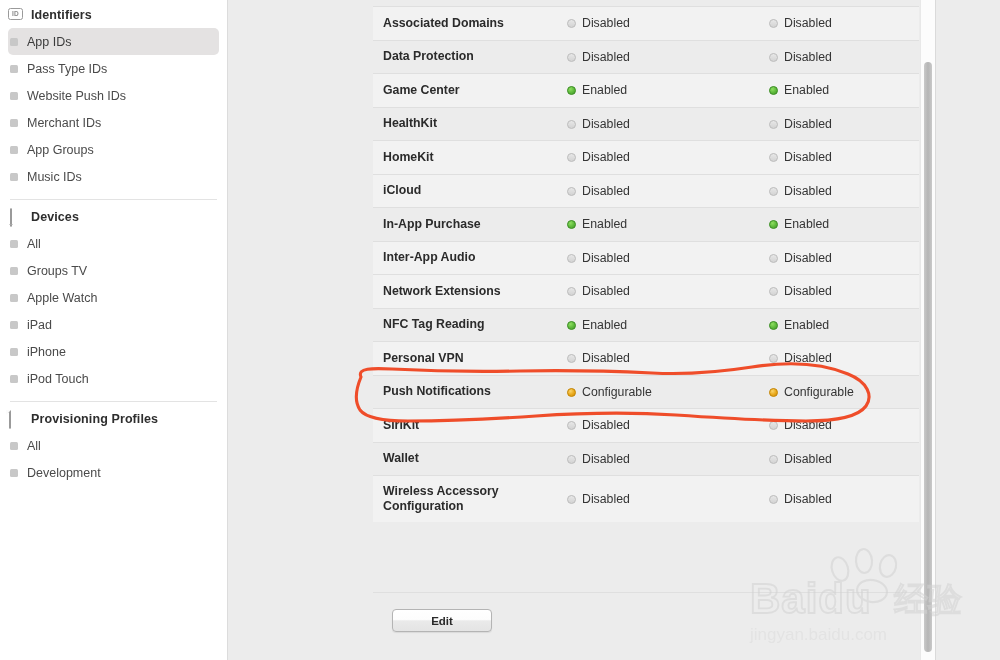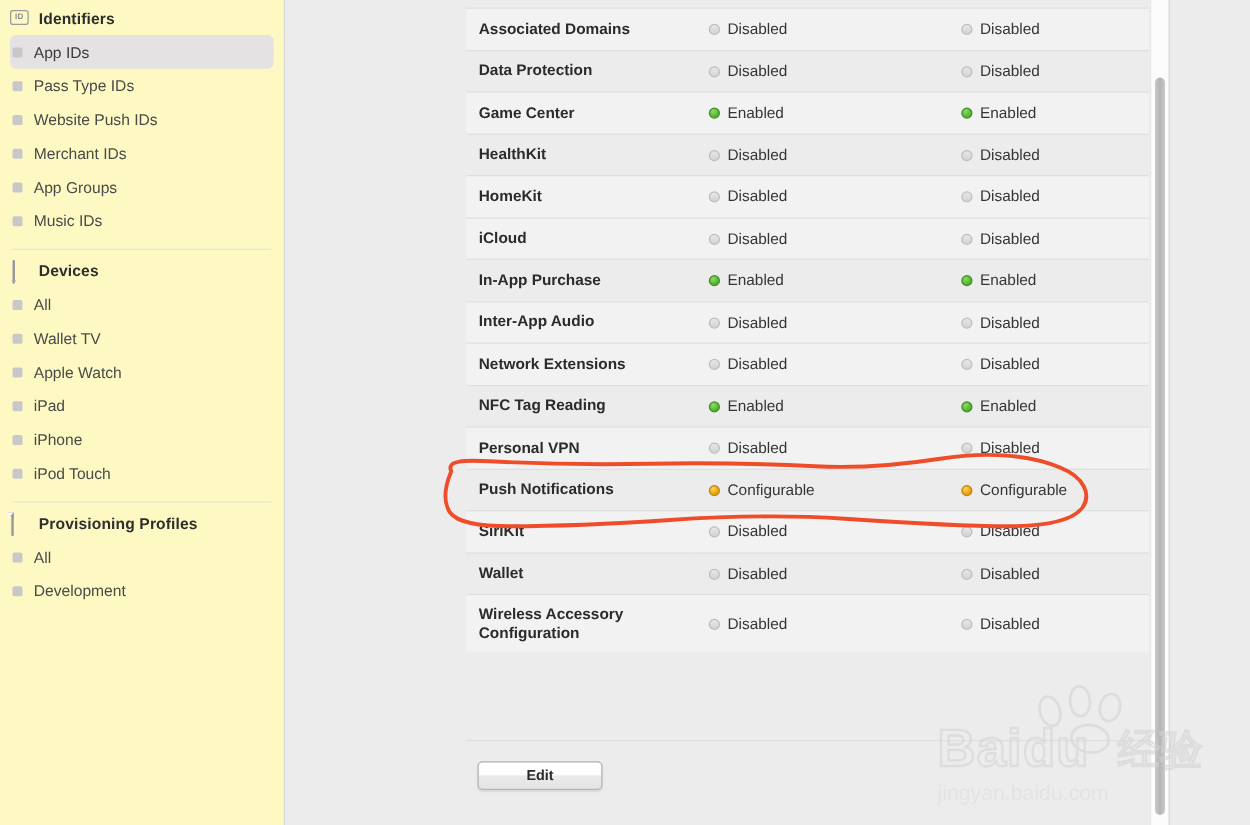--- a/index.html
+++ b/index.html
@@ -19,21 +19,21 @@
     width: 1000px;
     height: 660px;
     display: flex;
     background: #ececec;
   }
 
   
   .sidebar {
     width: 228px;
     height: 660px;
-    background: #fef9c3;
+    background: #ffffff;
     border-right: 1px solid #dcdcdc;
     padding-top: 0px;
     position: relative;
     overflow: hidden;
     flex: 0 0 228px;
   }
 
   .group { padding: 0; }
 
   .group-header {
@@ -234,21 +234,21 @@
     position: absolute;
     left: 145px;
     top: 592px;
     width: 546px;
     border-top: 1px solid #dfdfdf;
     height: 68px;
   }
 
   .edit-btn {
     position: absolute;
-    left: 9px;
+    left: 19px;
     top: 16px;
     width: 100px;
     height: 23px;
     border: 1px solid #b4b4b4;
     border-radius: 4px;
     background: linear-gradient(#ffffff 0%, #fdfdfd 45%, #eaeaea 52%, #e4e4e4 100%);
     box-shadow: 0 1px 1px rgba(0,0,0,0.08), inset 0 1px 0 rgba(255,255,255,0.9);
     font-size: 11.5px;
     font-weight: bold;
     color: #2a2a2a;
@@ -352,21 +352,21 @@
           <div class="group-header">
             <span class="g-icon"><span class="icon-device"></span></span>
             <span class="g-label">Devices</span>
           </div>
           <div class="nav-item">
             <span class="bullet"></span>
             <span class="n-label">All</span>
           </div>
           <div class="nav-item">
             <span class="bullet"></span>
-            <span class="n-label">Wallet TV</span>
+            <span class="n-label">Groups TV</span>
           </div>
           <div class="nav-item">
             <span class="bullet"></span>
             <span class="n-label">Apple Watch</span>
           </div>
           <div class="nav-item">
             <span class="bullet"></span>
             <span class="n-label">iPad</span>
           </div>
           <div class="nav-item">

